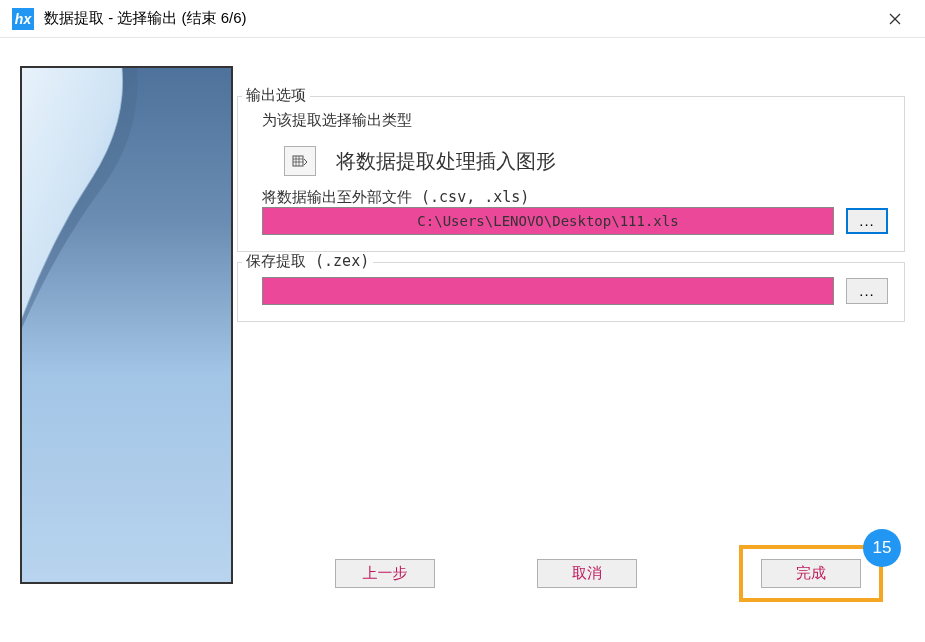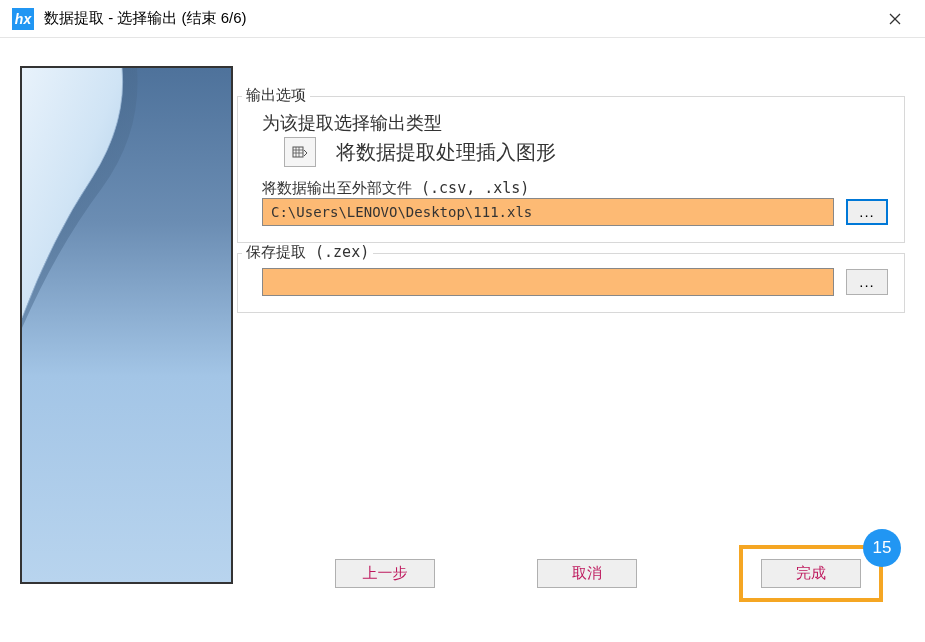--- a/index.html
+++ b/index.html
@@ -105,22 +105,22 @@
       top: -11px;
       left: 4px;
       background: #fff;
       padding: 0 4px;
       font-size: 15px;
       color: #333;
     }
     
     .subtitle {
       color: #333;
-      font-size: 18px;
-      margin-bottom: 2px;
+      font-size: 15px;
+      margin-bottom: 16px;
       margin-left: 8px;
     }
     
     .action-row {
       display: flex;
       align-items: center;
       margin-left: 30px;
       margin-bottom: 12px;
     }
     
@@ -161,21 +161,22 @@
     }
     
     .text-input {
       flex: 1;
       height: 28px;
       border: 1px solid #888;
       padding: 0 8px;
       font-family: "Consolas", monospace;
       font-size: 14px;
       color: #333;
-      background: #fdba74;
+      background: #ec4899;
+      text-align: center;
     }
     
     .browse-button {
       width: 42px;
       height: 26px;
       border: 1px solid #b0b0b0;
       background: #efefef;
       cursor: pointer;
       font-size: 15px;
       line-height: 10px;

